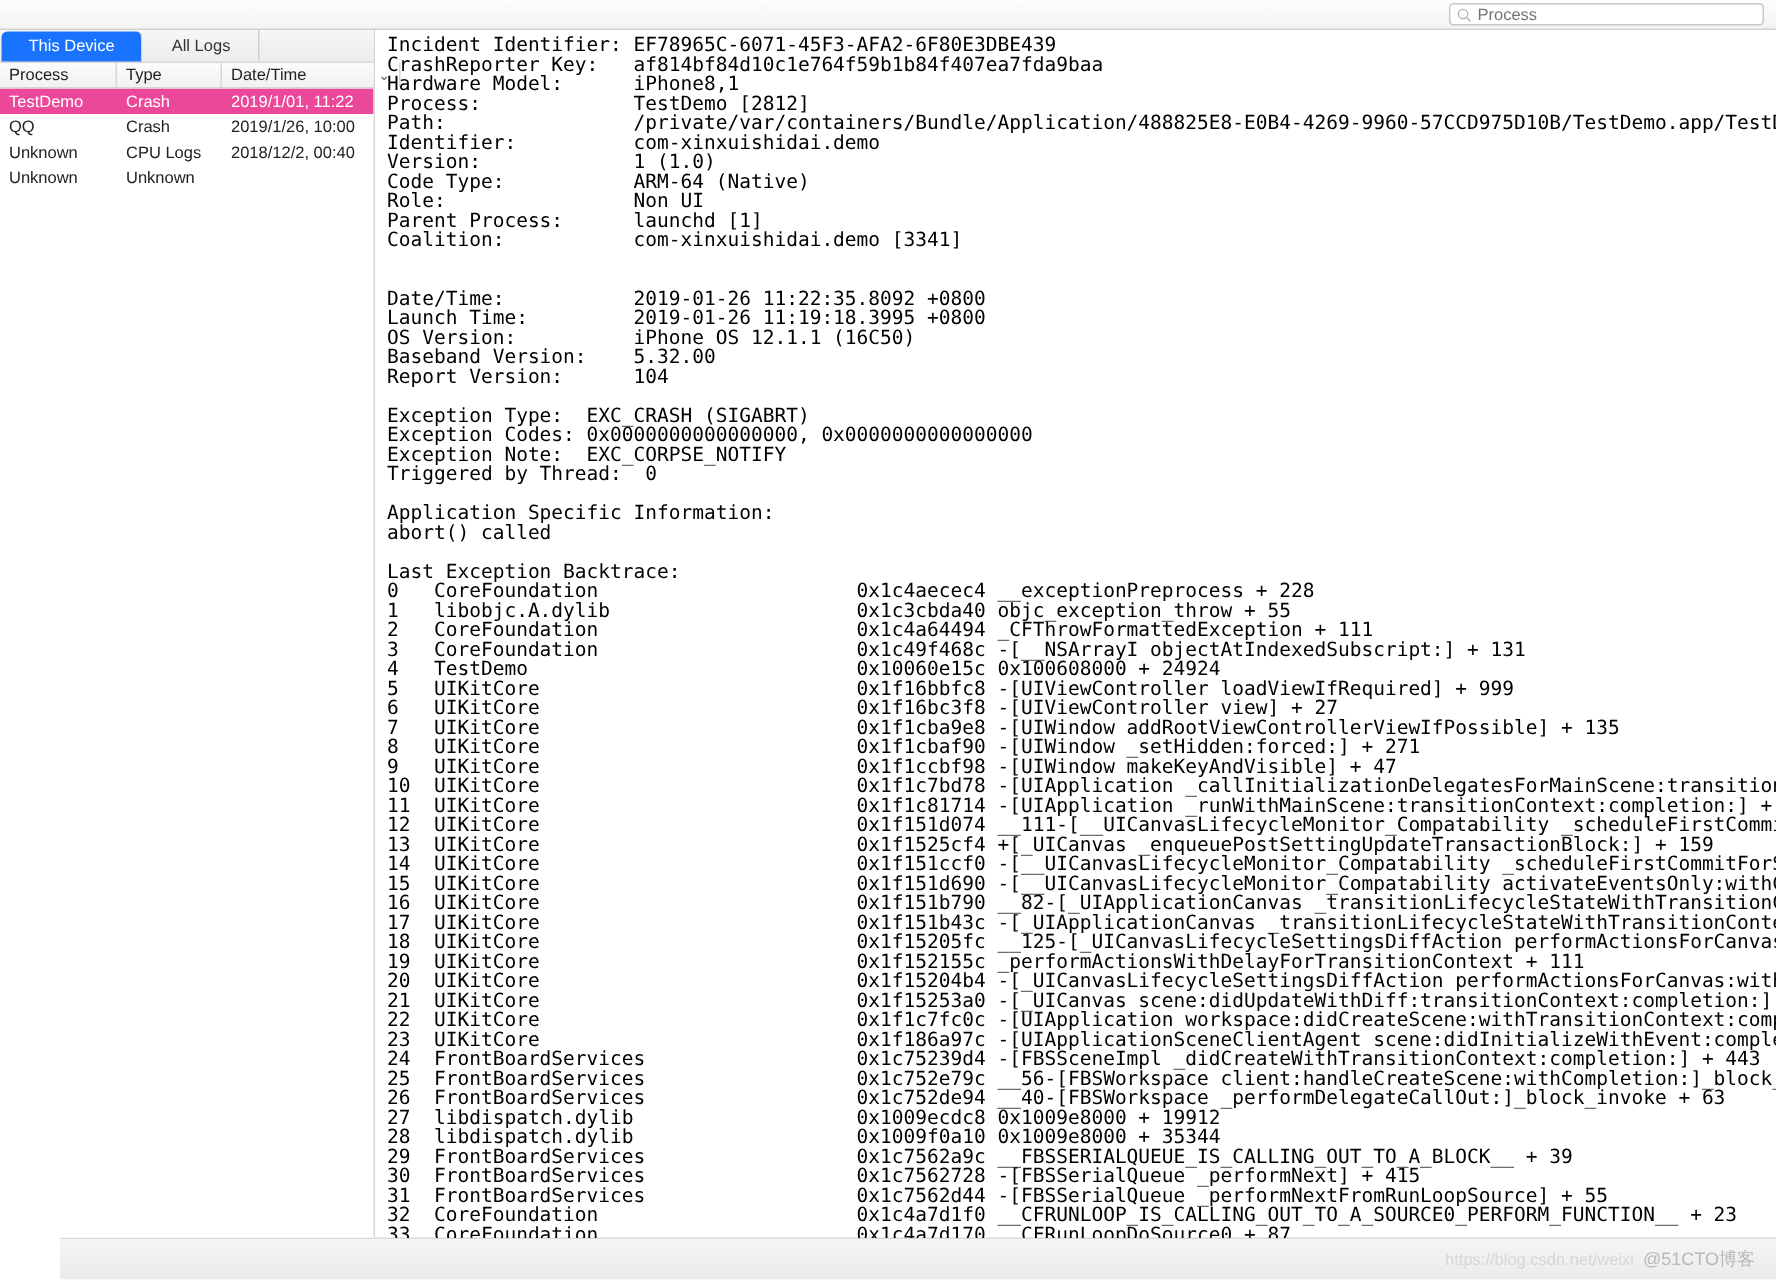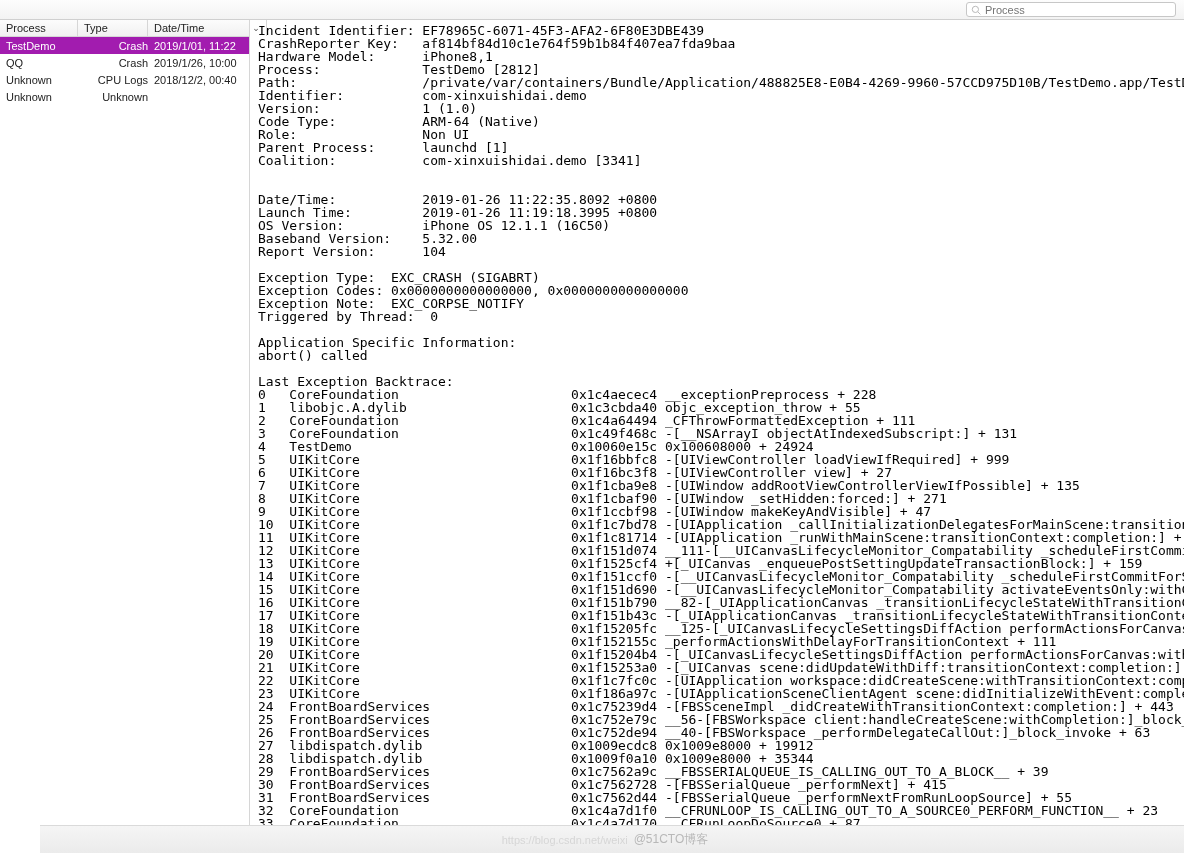--- a/index.html
+++ b/index.html
@@ -82,43 +82,43 @@
   height: 17px;
   align-items: center;
 }
 .grid-head {
   border-bottom: 1px solid #d6d6d6;
   background: linear-gradient(#fcfcfc, #f1f1f1);
 }
 .grid-head .col { font-size: 11px; color: #222; border-right: 1px solid #d6d6d6; height: 100%; display: flex; align-items: center; }
 .col { padding-left: 6px; }
 .col.process { width: 78px; flex: 0 0 78px; }
-.col.type { width: 70px; flex: 0 0 70px; text-align: right; }
+.col.type { width: 70px; flex: 0 0 70px; }
 .col.date { flex: 1; display: flex; align-items: center; justify-content: space-between; padding-right: 6px; gap: 48px; }
 .sort-ind { font-size: 9px; color: #555; }
 .grid-body { flex: 1; overflow: auto; }
 .grid-row { font-size: 11px; color: #222; }
-.grid-row.selected { background: #a21caf; color: #fff; }
+.grid-row.selected { background: #ec4899; color: #fff; }
 .log {
   flex: 1;
   padding: 4px 6px 6px 8px;
   font-family: Menlo, Monaco, Consolas, monospace;
   font-size: 13px;
   line-height: 1.0;
   white-space: pre;
   color: #000;
   overflow: auto;
 }
 .footer {
   height: 28px;
   border-top: 1px solid #dadada;
   background: linear-gradient(#f5f5f5, #ebebeb);
   display: flex;
   align-items: center;
-  justify-content: center;
+  justify-content: flex-end;
   padding-right: 14px;
   font-size: 12px;
   color: #b8b8b8;
   margin-left: 40px;
 }
 .footer .wm-faint { color: #d6d6d6; margin-right: 6px; font-size: 11px; }
 </style>
 </head>
 <body>
 
@@ -127,20 +127,24 @@
     <svg viewBox="0 0 16 16">
         <circle cx="7" cy="7" r="5" fill="none" stroke="#777" stroke-width="1.5"></circle>
         <line x1="11" y1="11" x2="15" y2="15" stroke="#777" stroke-width="1.5"></line>
       </svg>
     <input type="text" placeholder="Process" style="">
   </div>
 </div>
 
 <div class="main">
   <div class="sidebar">
+    <div class="tabs">
+      <div class="tab active">This Device</div>
+      <div class="tab inactive">All Logs</div>
+    </div>
     <div class="grid-head">
       <div class="col process">Process</div>
       <div class="col type">Type</div>
       <div class="col date">
         <span>Date/Time</span>
         <span class="sort-ind">⌄</span>
       </div>
     </div>
     <div class="grid-body">
       <div class="grid-row selected">

